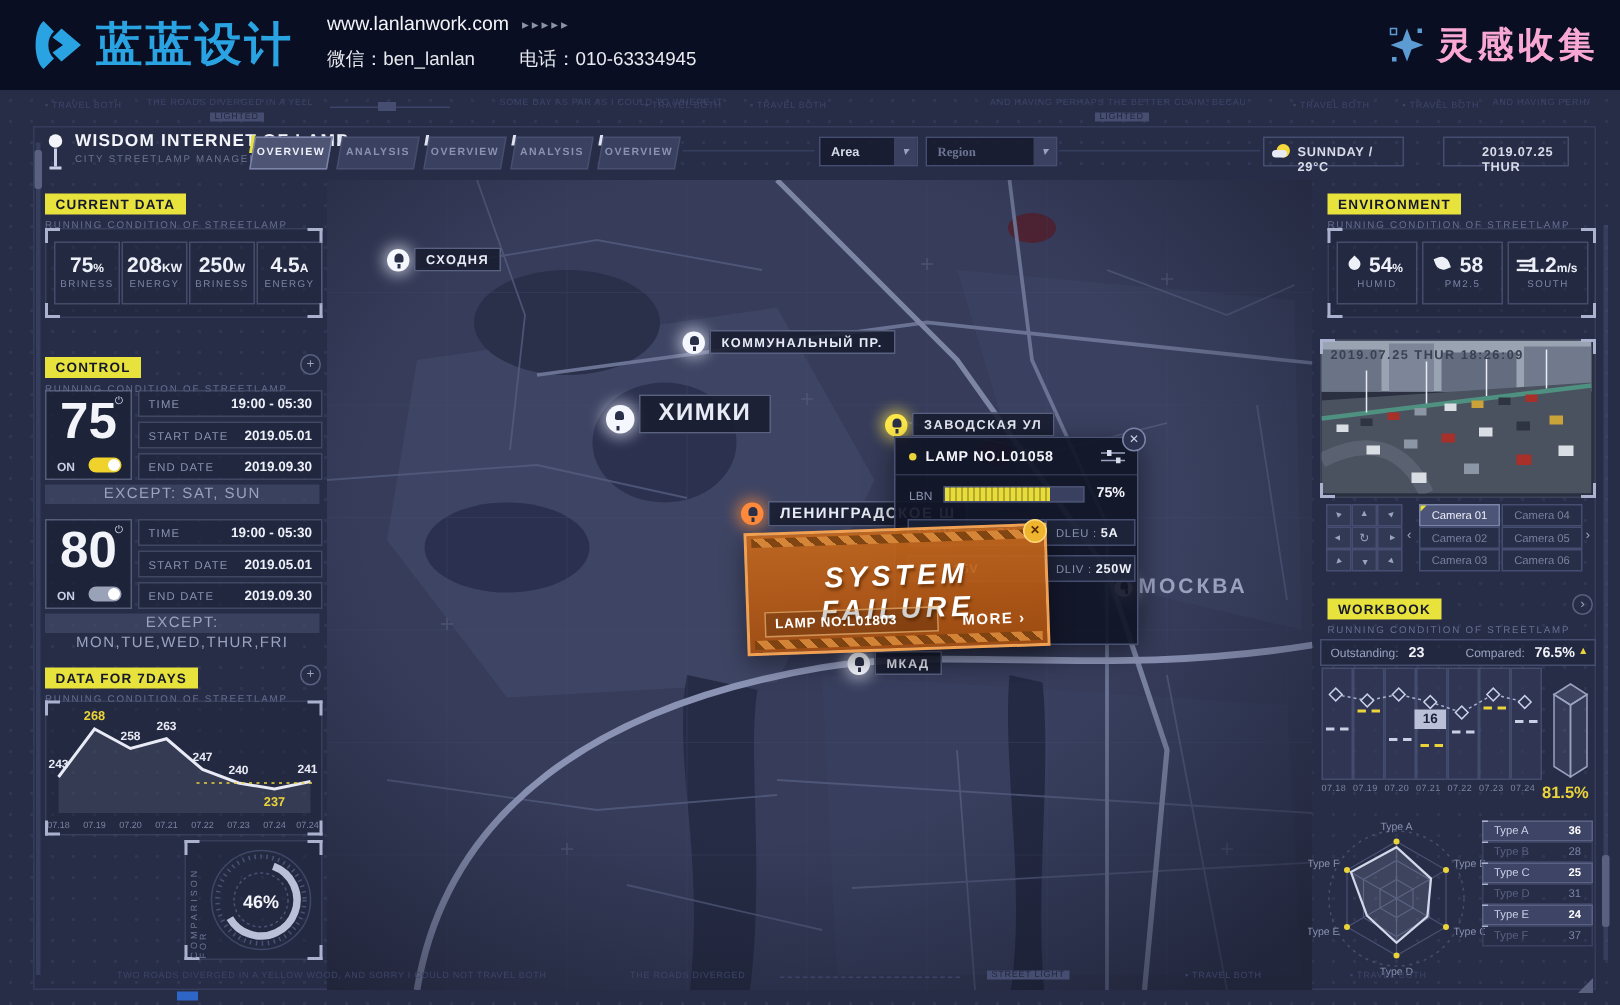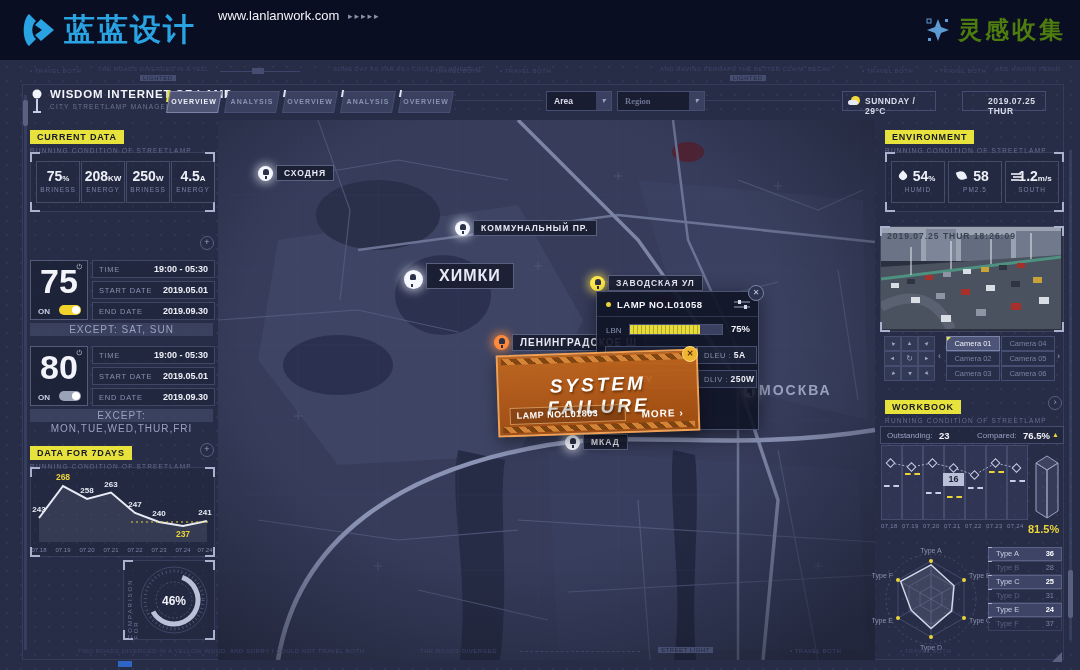--- a/index.html
+++ b/index.html
@@ -5,21 +5,21 @@
   html,body{margin:0;padding:0;background:#0b1026;font-family:"Liberation Sans",sans-serif;}
   #app{position:relative;width:1080px;height:670px;overflow:hidden;background:#272d47;}
   .abs{position:absolute;}
   
   .banner{position:absolute;top:0;left:0;width:1080px;height:60px;background:#0a0e22;}
   .logo-text{position:absolute;left:64px;top:9px;font-size:31px;font-weight:bold;color:#2aa3e3;letter-spacing:2px;}
   .website{position:absolute;left:218px;top:8px;font-size:13px;color:#f2f4f8;}
   .arrows{position:absolute;left:348px;top:11px;font-size:9px;color:#8b93a8;letter-spacing:2px;}
   .contact{position:absolute;left:218px;top:31px;font-size:12.5px;color:#e8eaf0;}
   .services{position:absolute;left:460px;top:20px;width:440px;font-size:13.5px;font-style:italic;color:#e8eaf0;font-family:"Liberation Serif",serif;}
-  .collect{position:absolute;left:958px;top:14px;font-size:24px;font-weight:bold;color:#4d7c0f;font-family:"Liberation Serif",serif;letter-spacing:3px;}
+  .collect{position:absolute;left:958px;top:14px;font-size:24px;font-weight:bold;color:#f9a8d4;font-family:"Liberation Serif",serif;letter-spacing:3px;}
   
   #dash{position:absolute;top:60px;left:0;width:1080px;height:610px;background:#272d47;
         background-image:radial-gradient(rgba(90,100,140,.16) 1px, transparent 1px);background-size:14px 14px;}
   .frame{position:absolute;left:22px;top:24px;width:1040px;height:574px;border:1px solid rgba(70,80,115,.45);pointer-events:none;}
   .decor{font-size:6px;color:#3d4469;letter-spacing:.5px;white-space:nowrap;}
   .decor-badge{font-size:6px;background:#454d70;color:#23283f;padding:0 3px;letter-spacing:.5px;}
   .badge{display:inline-block;background:#e8e23c;color:#14182c;font-size:9px;font-weight:bold;padding:2px 7px;letter-spacing:.8px;}
   .psub{font-size:6.5px;color:#666e92;letter-spacing:1.2px;margin-top:3px;white-space:nowrap;}
   .cbox{position:absolute;border:1px solid rgba(110,120,155,.28);background:rgba(28,33,55,.35);}
   .cb{position:absolute;width:8px;height:8px;border:0 solid #aab2d0;}
@@ -93,20 +93,24 @@
 <div id="app">
 
   <div class="banner">
     <svg class="abs" style="left:20px;top:10px" width="40" height="40" viewBox="0 0 40 40">
       <path d="M9 4 C2 10 2 30 9 36 L16 29 C11 25 11 15 16 11 Z" fill="#2aa3e3"></path>
       <path d="M21 9 L34 20 L21 31 L15 25 L22 20 L15 15 Z" fill="#2aa3e3"></path>
     </svg>
     <div class="logo-text">蓝蓝设计</div>
     <div class="website">www.lanlanwork.com</div>
     <div class="arrows">▸▸▸▸▸</div>
+    <div class="contact">
+      <span>微信：ben_lanlan</span>
+      <span style="margin-left:26px">电话：010-63334945</span>
+    </div>
     <svg class="abs" style="left:924px;top:16px" width="28" height="28" viewBox="0 0 28 28">
       <path d="M14 3 L17 11 L25 14 L17 17 L14 25 L11 17 L3 14 L11 11 Z" fill="#5d9bd3"></path>
       <rect x="3" y="3" width="4" height="4" fill="none" stroke="#5d9bd3"></rect>
       <rect x="21" y="3" width="3" height="3" fill="#5d9bd3"></rect>
       <rect x="4" y="22" width="3" height="3" fill="#5d9bd3"></rect>
     </svg>
     <div class="collect">灵感收集</div>
   </div>
 
   <div id="dash">
@@ -198,20 +202,24 @@
       <div class="stat" style="left:95px;top:8px">
         <div class="statval"><span>250</span><small>W</small></div>
         <div class="statlabel">BRINESS</div>
       </div>
       <div class="stat" style="left:140px;top:8px">
         <div class="statval"><span>4.5</span><small>A</small></div>
         <div class="statlabel">ENERGY</div>
       </div>
     </div>
 
+    <div class="abs" style="left:30px;top:175px">
+      <span class="badge">CONTROL</span>
+      <div class="psub">RUNNING CONDITION OF STREETLAMP</div>
+    </div>
     <div class="circ-btn" style="left:200px;top:176px">+</div>
 
     <div class="numbox" style="left:30px;top:200px;height:58px">
       <span class="abs" style="right:5px;top:2px;color:#c9d0e6;font-size:7px">⏻</span>
       <div class="bignum">75</div>
       <span class="on">ON</span>
       <span class="toggle">
           <i></i>
         </span>
     </div>

